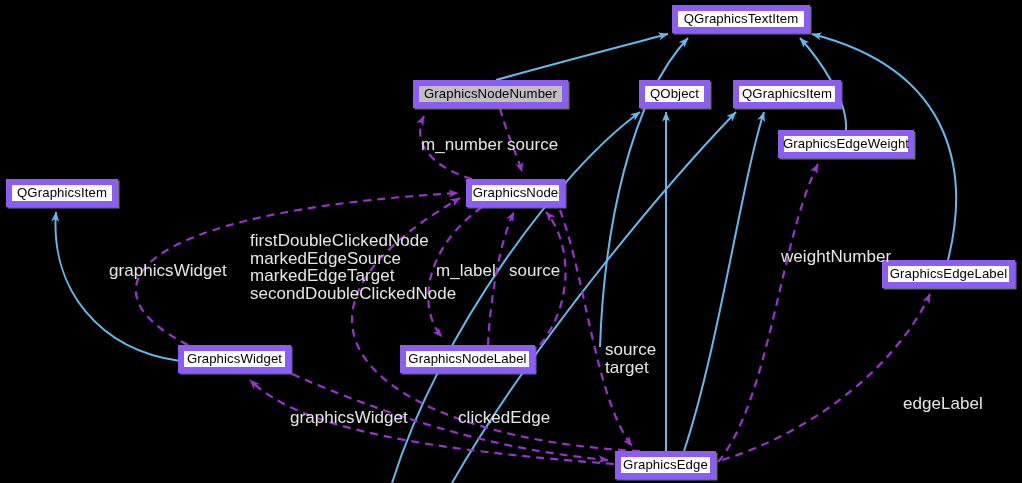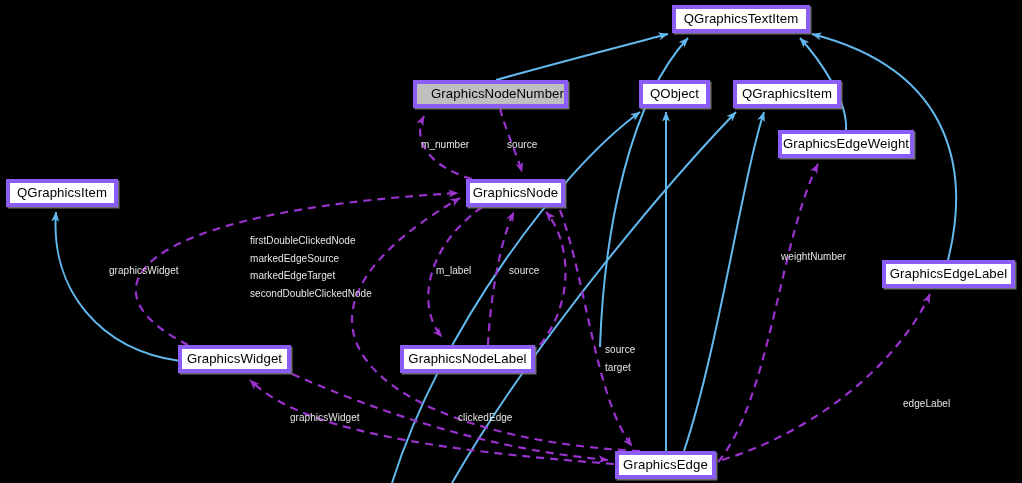--- a/index.html
+++ b/index.html
@@ -20,38 +20,38 @@
     left: 0;
     top: 0;
     width: 1022px;
     height: 483px;
     pointer-events: none;
   }
   .node-box {
     position: absolute;
     box-sizing: border-box;
     background: #ffffff;
-    border: 4px solid #8b5cf6;
+    border: 6px solid #8b5cf6;
     color: #000000;
     font-size: 13.2px;
     line-height: 1;
     display: flex;
     align-items: center;
     justify-content: center;
     white-space: nowrap;
     box-shadow: 1.5px 1.5px 0 0 rgba(128,128,128,0.85);
     letter-spacing: 0.1px;
   }
   .node-box.highlight {
     background: #bfbfbf;
   }
   .edge-label {
     position: absolute;
     color: #e6e6e6;
-    font-size: 10px;
+    font-size: 17px;
     line-height: 17.5px;
     white-space: pre;
     letter-spacing: 0.05px;
   }
 </style>
 </head>
 <body>
 
 <div id="diagram-root">
 
@@ -111,21 +111,21 @@
       <path d="M614,464 C430,450 300,430 250,380" marker-end="url(#arrow-assoc)"></path>
 
       <path d="M292,374 C420,430 520,452 608,460" marker-end="url(#arrow-assoc)"></path>
     </g>
   </svg>
 
   <div class="node-box" style="left:672px; top:5px; width:138px; height:28px;">
     <span>QGraphicsTextItem</span>
   </div>
 
-  <div class="node-box highlight" style="left:413px; top:80px; width:155px; height:28px;justify-content:flex-end;">
+  <div class="node-box highlight" style="left:413px; top:80px; width:155px; height:28px;">
     <span>GraphicsNodeNumber</span>
   </div>
 
   <div class="node-box" style="left:639px; top:80px; width:71px; height:28px;">
     <span>QObject</span>
   </div>
 
   <div class="node-box" style="left:733px; top:80px; width:108px; height:28px;">
     <span>QGraphicsItem</span>
   </div>

